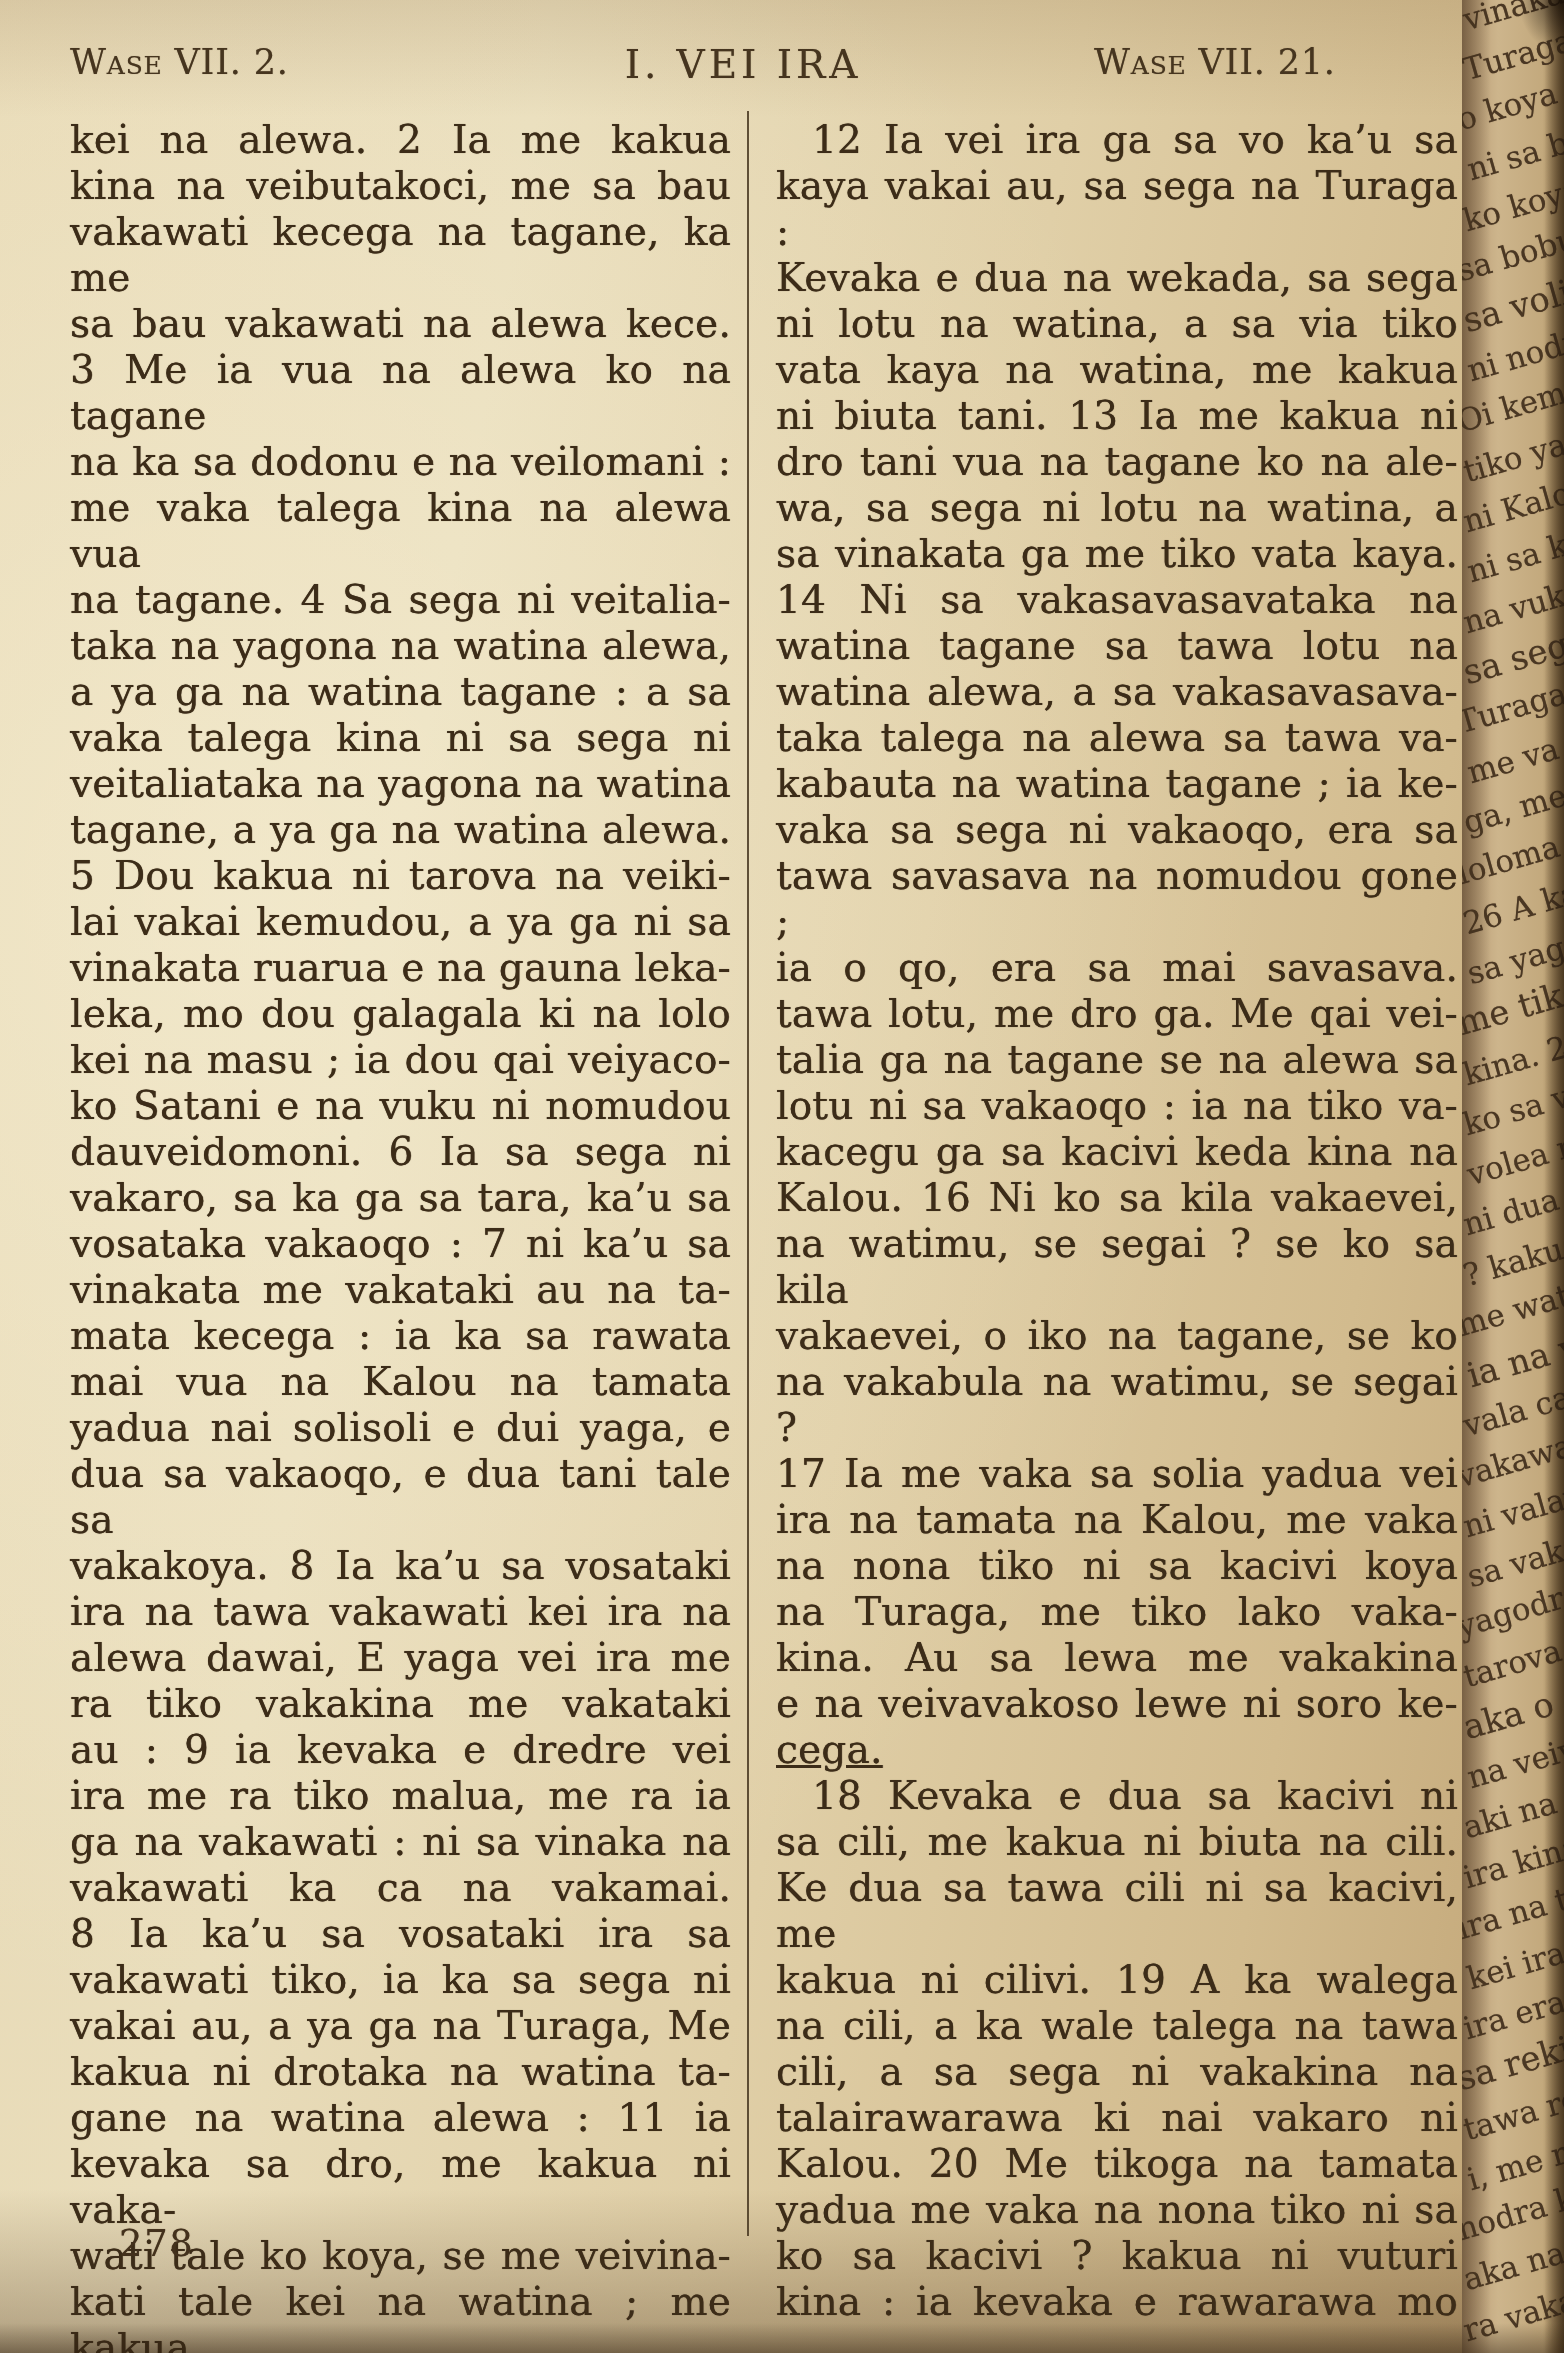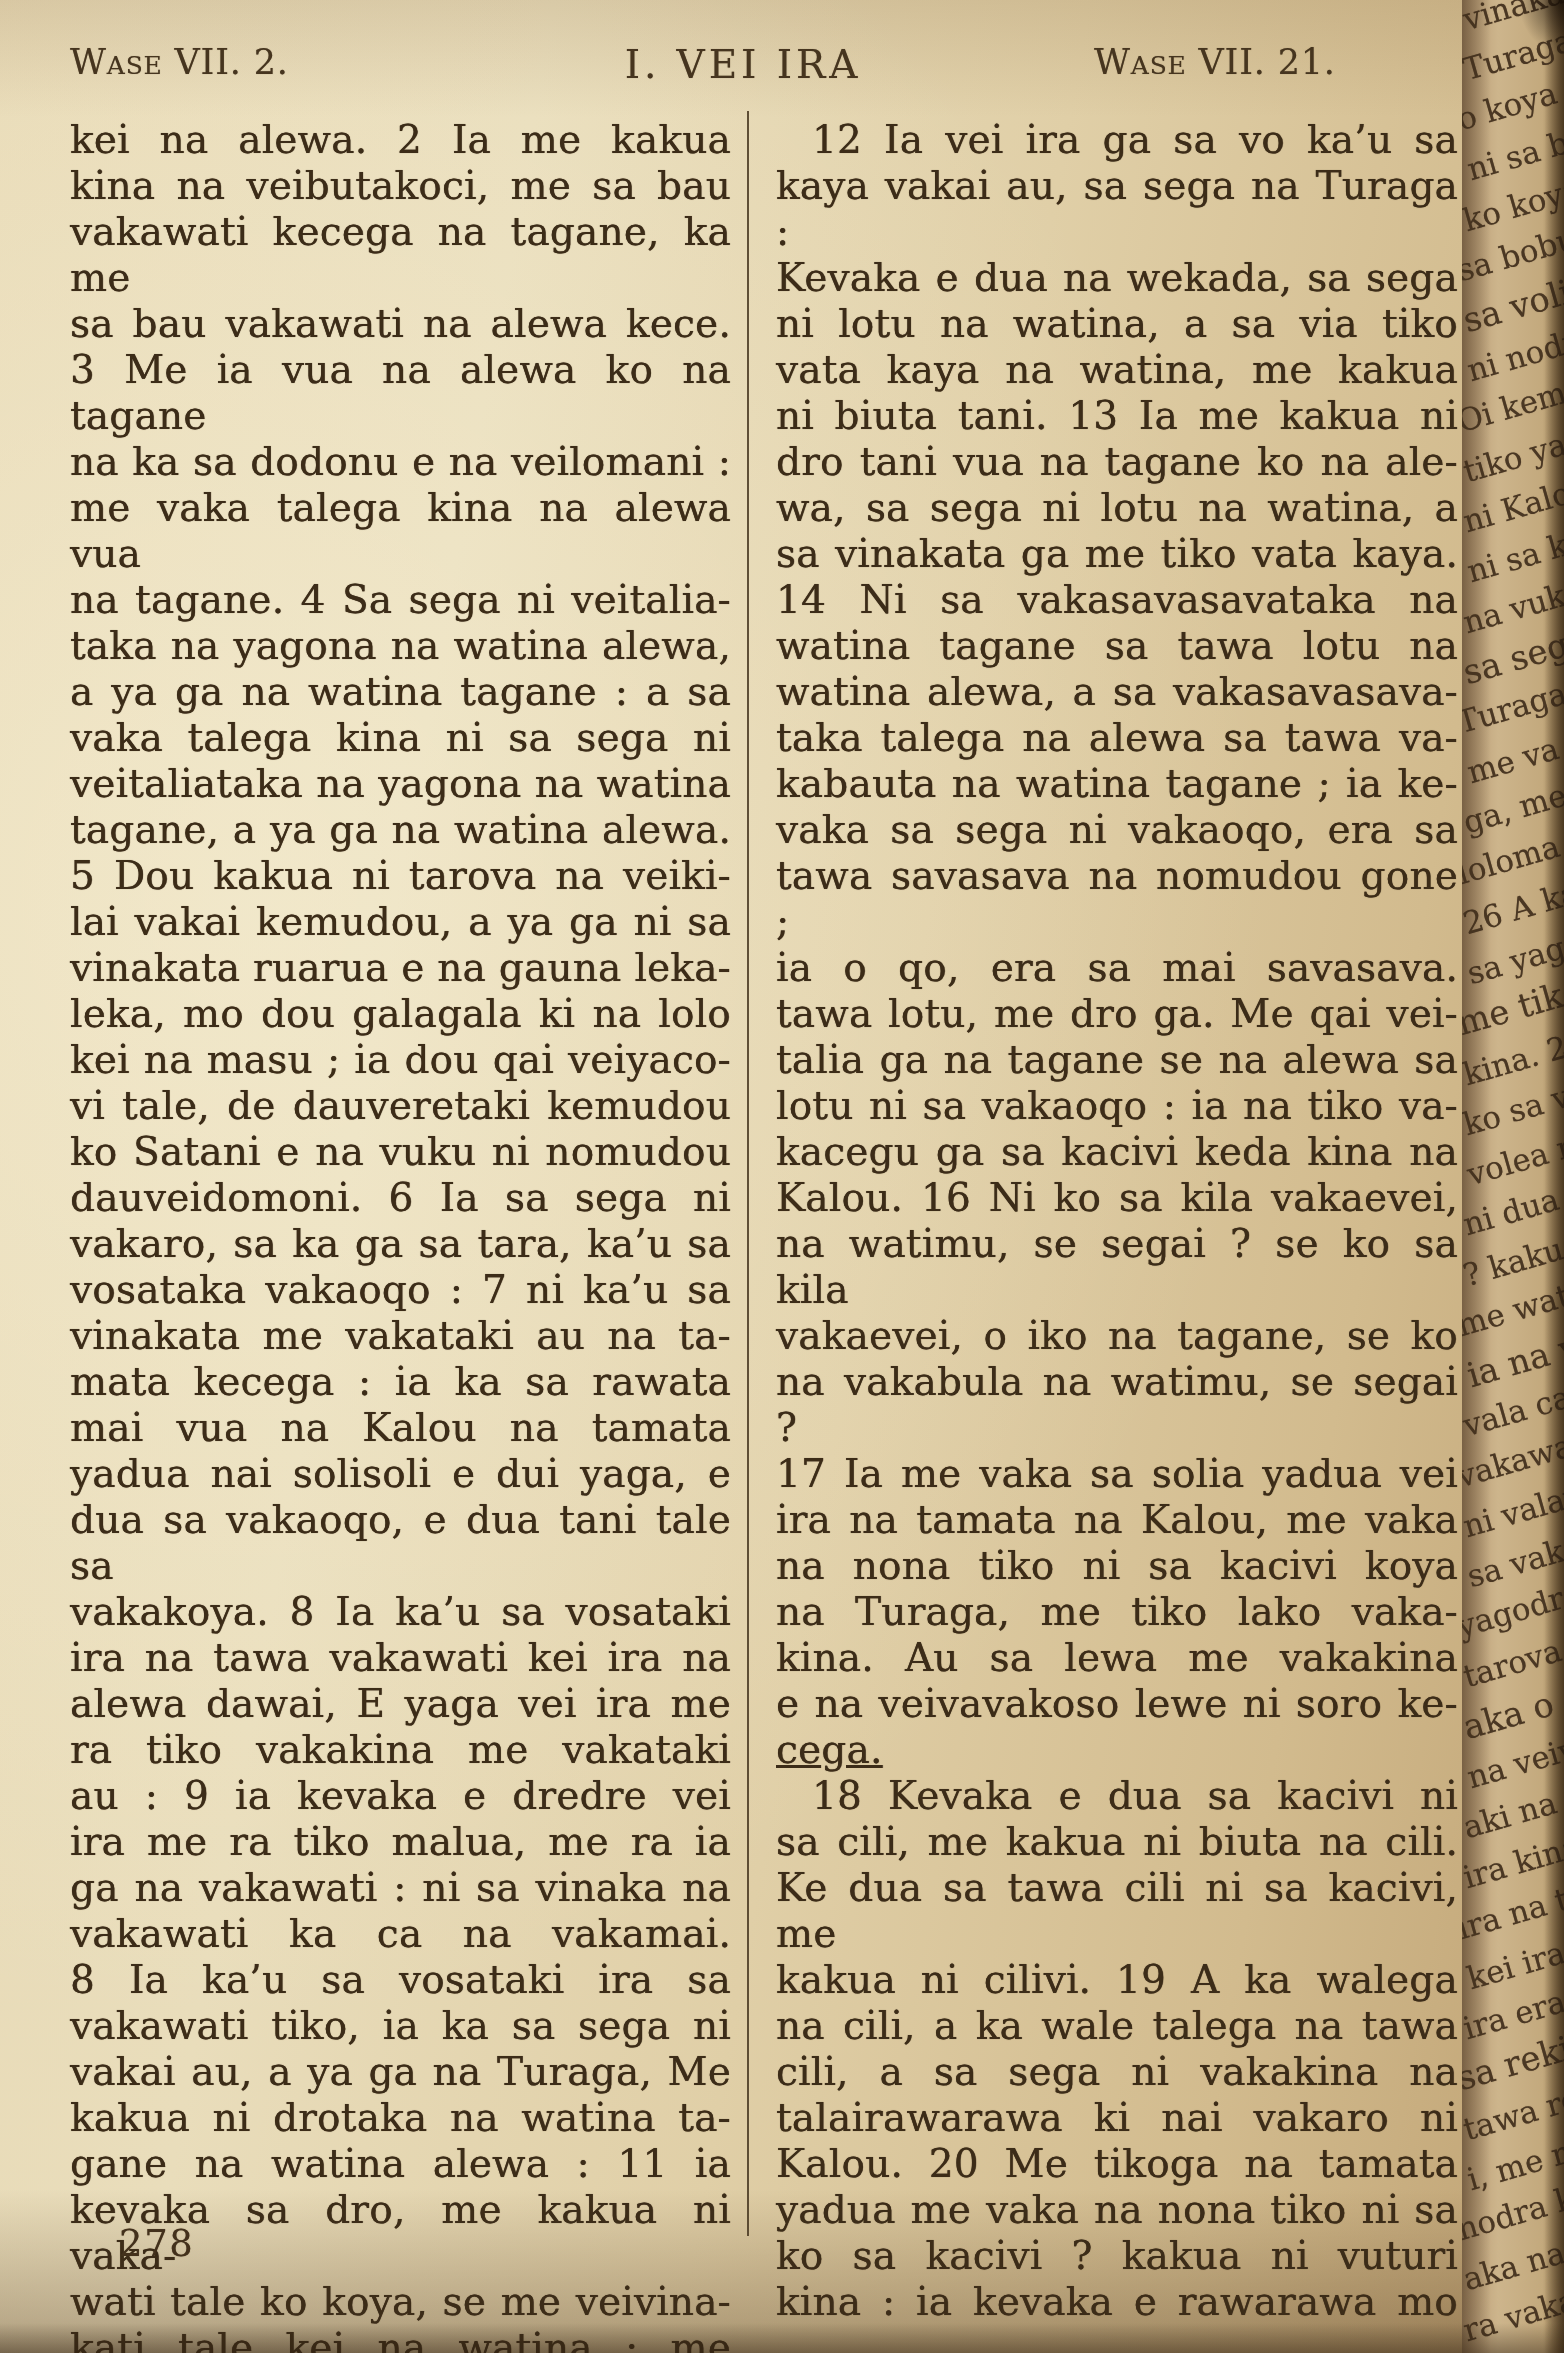--- a/index.html
+++ b/index.html
@@ -83,21 +83,20 @@
       <div class="line">taka na yagona na watina alewa,</div>
       <div class="line">a ya ga na watina tagane : a sa</div>
       <div class="line">vaka talega kina ni sa sega ni</div>
       <div class="line">veitaliataka na yagona na watina</div>
       <div class="line">tagane, a ya ga na watina alewa.</div>
       <div class="line">5 Dou kakua ni tarova na veiki-</div>
       <div class="line">lai vakai kemudou, a ya ga ni sa</div>
       <div class="line">vinakata ruarua e na gauna leka-</div>
       <div class="line">leka, mo dou galagala ki na lolo</div>
       <div class="line">kei na masu ; ia dou qai veiyaco-</div>
-      <div class="line">vi tale, de dauveretaki kemudou</div>
       <div class="line">ko Satani e na vuku ni nomudou</div>
       <div class="line">dauveidomoni. 6 Ia sa sega ni</div>
       <div class="line">vakaro, sa ka ga sa tara, ka’u sa</div>
       <div class="line">vosataka vakaoqo : 7 ni ka’u sa</div>
       <div class="line">vinakata me vakataki au na ta-</div>
       <div class="line">mata kecega : ia ka sa rawata</div>
       <div class="line">mai vua na Kalou na tamata</div>
       <div class="line">yadua nai solisoli e dui yaga, e</div>
       <div class="line">dua sa vakaoqo, e dua tani tale sa</div>
       <div class="line">vakakoya. 8 Ia ka’u sa vosataki</div>

